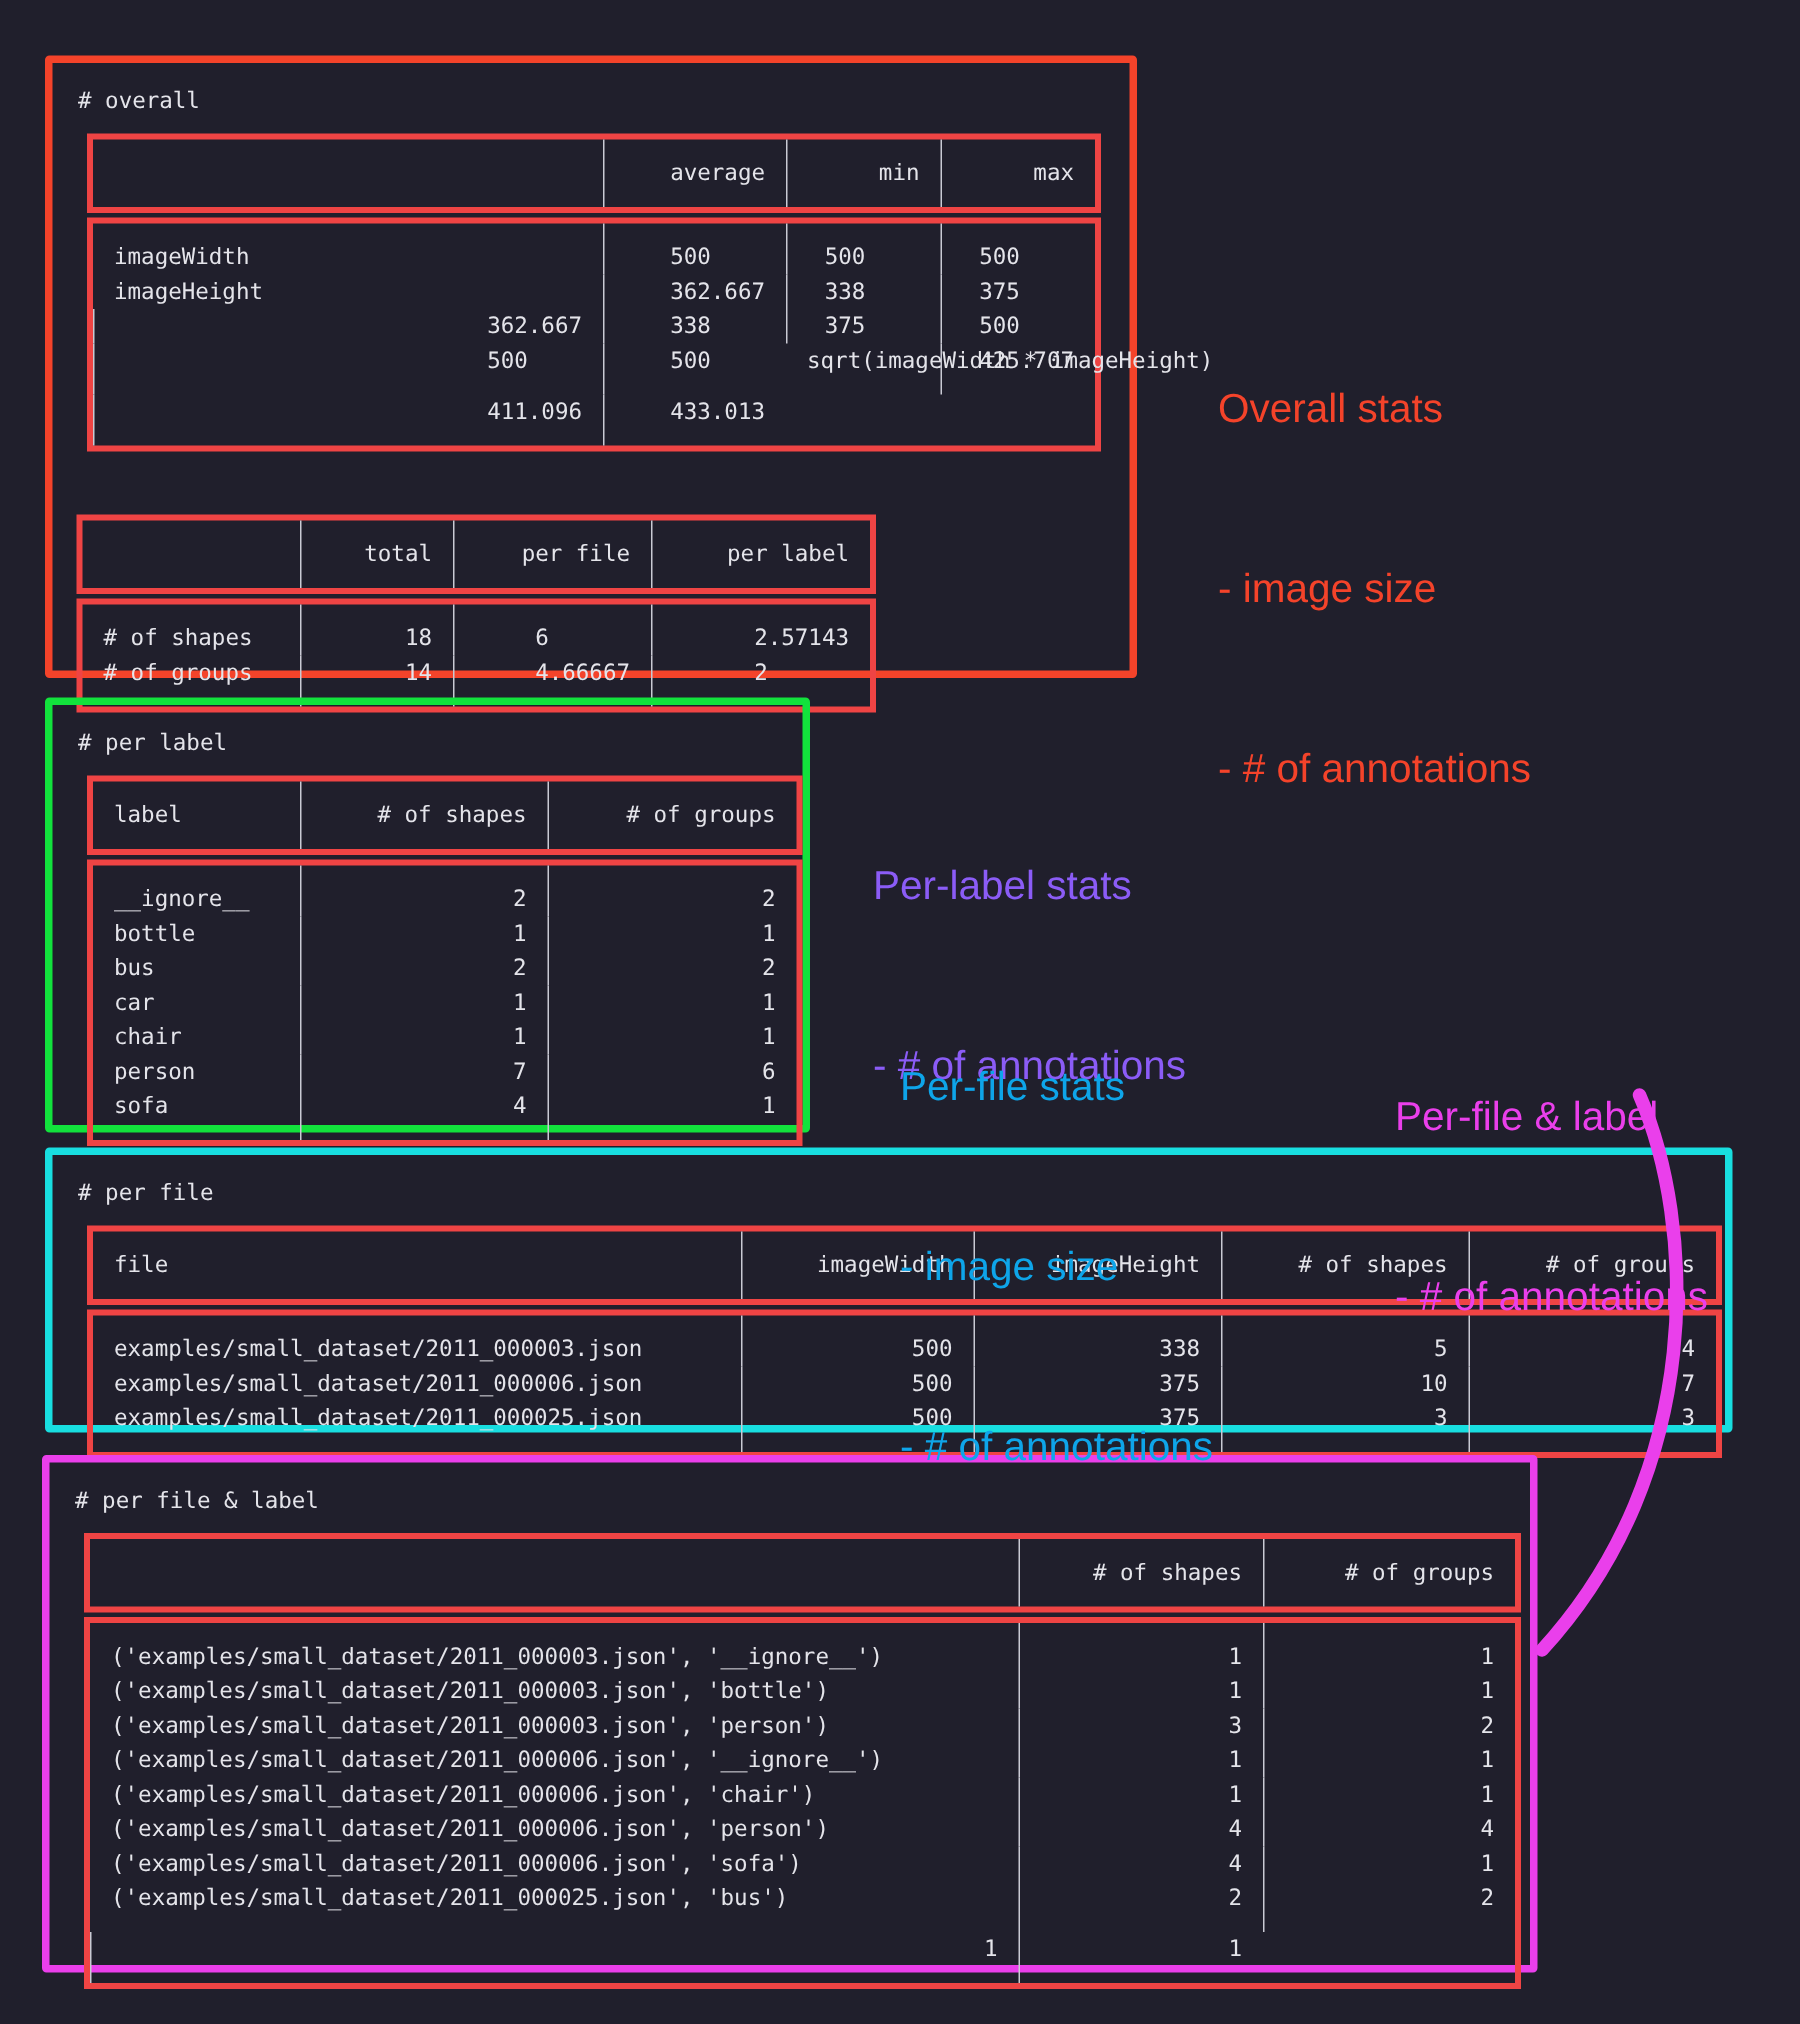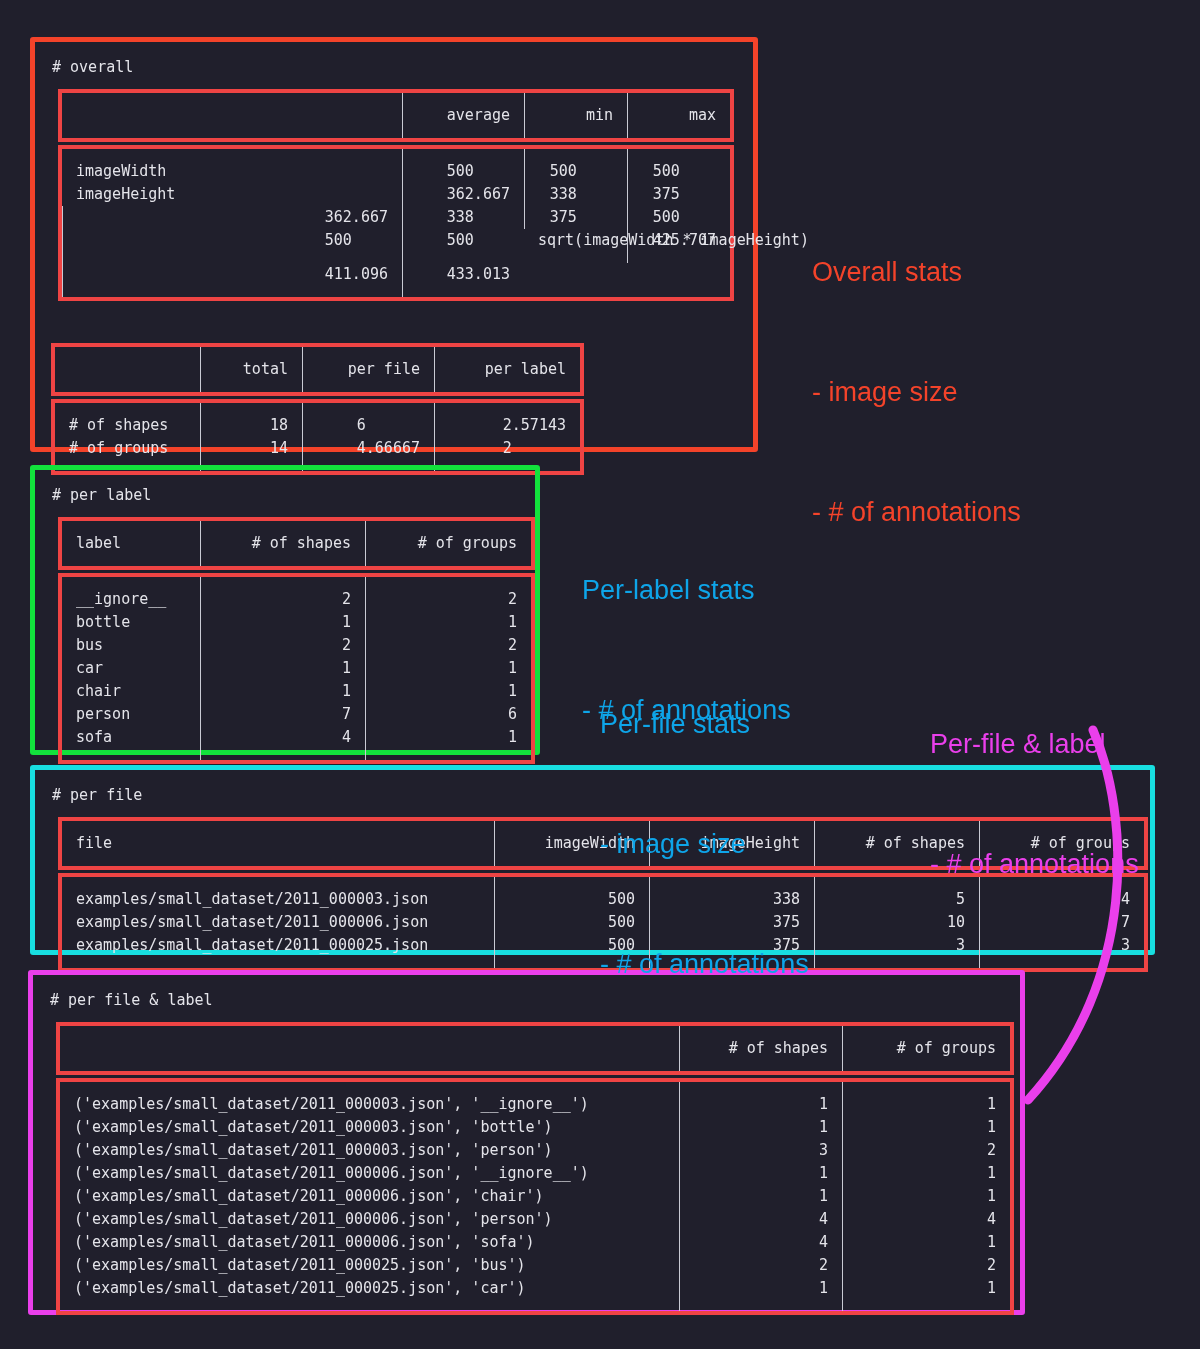--- a/index.html
+++ b/index.html
@@ -61,21 +61,21 @@
 
   .note {
     position: absolute;
     font-family: "Liberation Sans", sans-serif;
     font-size: 27px;
     line-height: 40px;
     z-index: 3;
     white-space: pre;
   }
   #note-overall        { left: 812px; top: 172px; color: #f4432a; }
-  #note-per-label      { left: 582px; top: 490px; color: #0ea5e9; }
+  #note-per-label      { left: 582px; top: 490px; color: #8b5cf6; }
   #note-per-file       { left: 600px; top: 624px; color: #0ea5e9; }
   #note-per-file-label { left: 930px; top: 644px; color: #ea3feb; }
 
   #connector-svg {
     position: absolute; left: 0; top: 0;
     width: 1200px; height: 1349px;
     z-index: 5;
     pointer-events: none;
   }
 </style>
@@ -253,21 +253,20 @@
         <div class="cell bl num">4</div>
 
         <div class="cell">('examples/small_dataset/2011_000006.json', 'sofa')</div>
         <div class="cell bl num">4</div>
         <div class="cell bl num">1</div>
 
         <div class="cell">('examples/small_dataset/2011_000025.json', 'bus')</div>
         <div class="cell bl num">2</div>
         <div class="cell bl num">2</div>
 
-        <div class="cell">('examples/small_dataset/2011_000025.json', 'car')</div>
         <div class="cell bl num">1</div>
         <div class="cell bl num">1</div>
       </div>
   </div>
 </div>
 
 <div class="note" id="note-overall">
   <div>Overall stats</div>
   <div>- image size</div>
   <div>- # of annotations</div>

